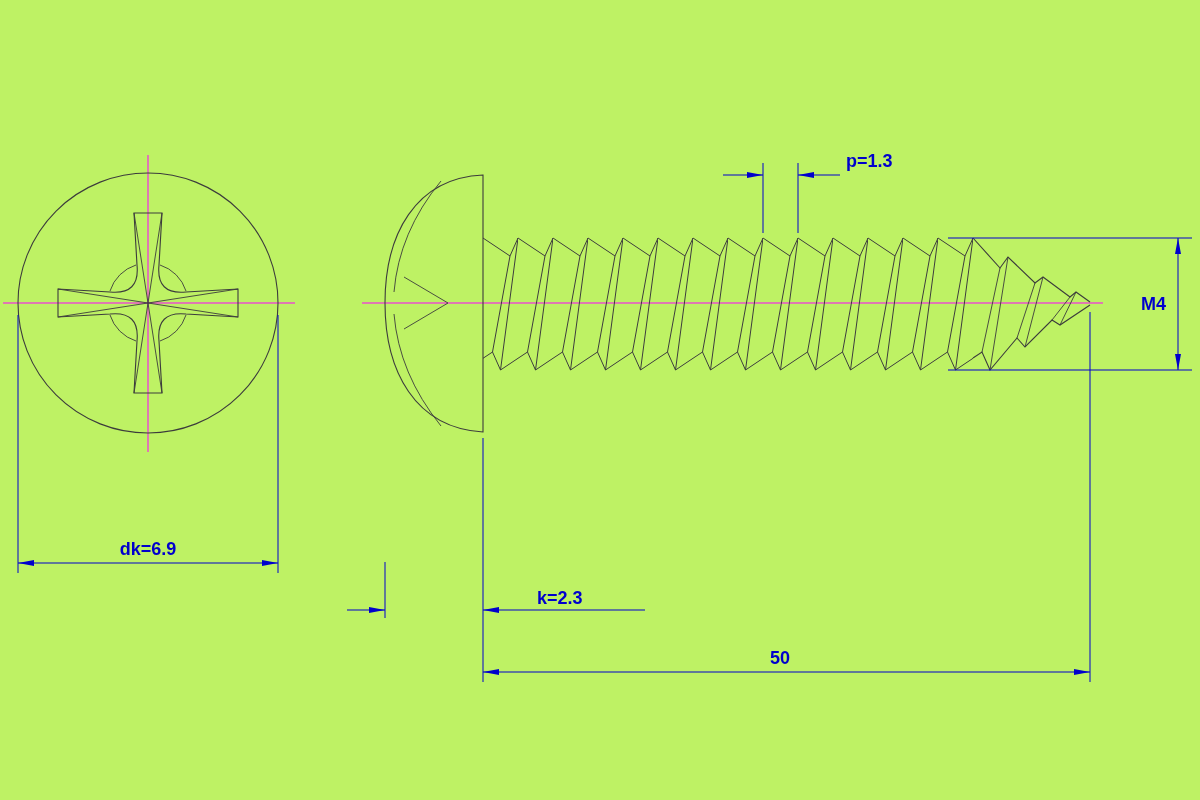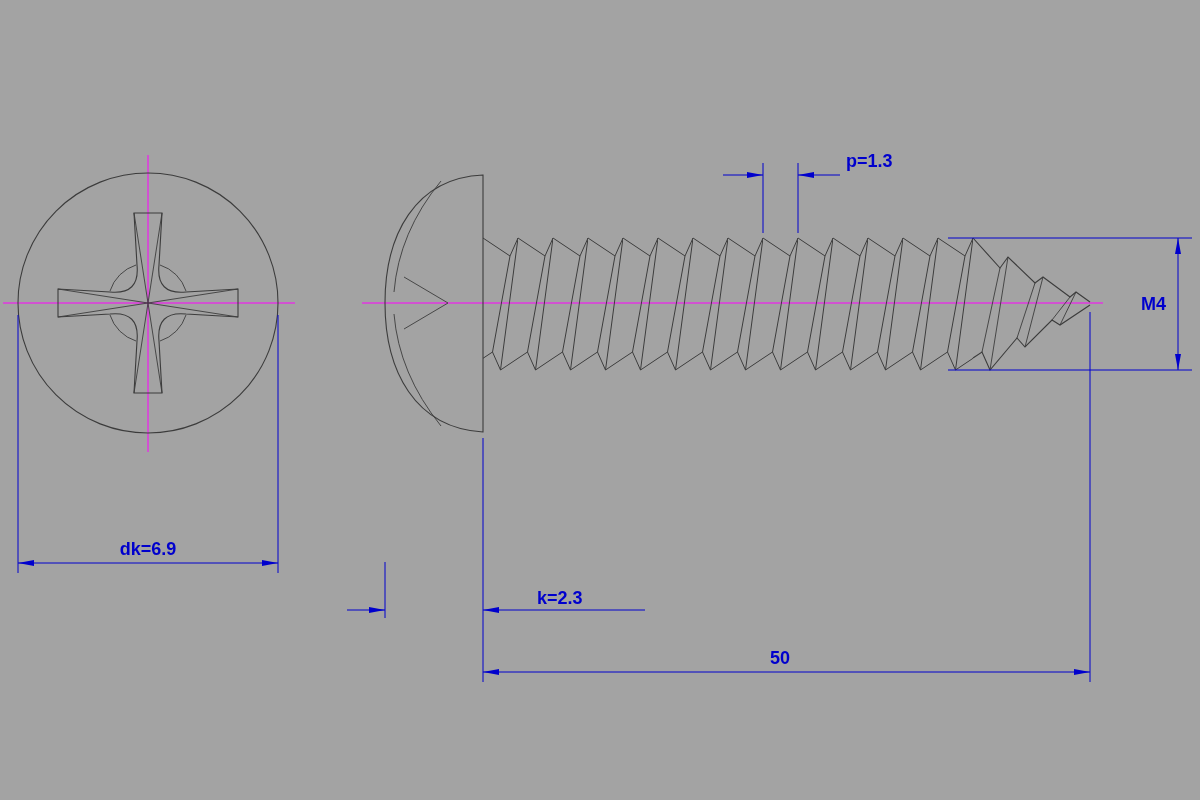--- a/index.html
+++ b/index.html
@@ -1,16 +1,16 @@
 <!DOCTYPE html>
 <html><head>
 <meta charset="utf-8">
 <style>
   html,body{margin:0;padding:0;background:#ffffff;}
-  .page{width:1200px;height:800px;position:relative;background:#a3a3a3;overflow:hidden;}
+  .page{width:1200px;height:800px;position:relative;background:#bef264;overflow:hidden;}
   svg{display:block;}
   .dim-text{font-family:"Liberation Sans",sans-serif;font-weight:bold;font-size:18px;}
 </style>
 </head>
 <body>
 
 <div class="page">
 <svg width="1200" height="800" viewBox="0 0 1200 800">
 
   <defs>

